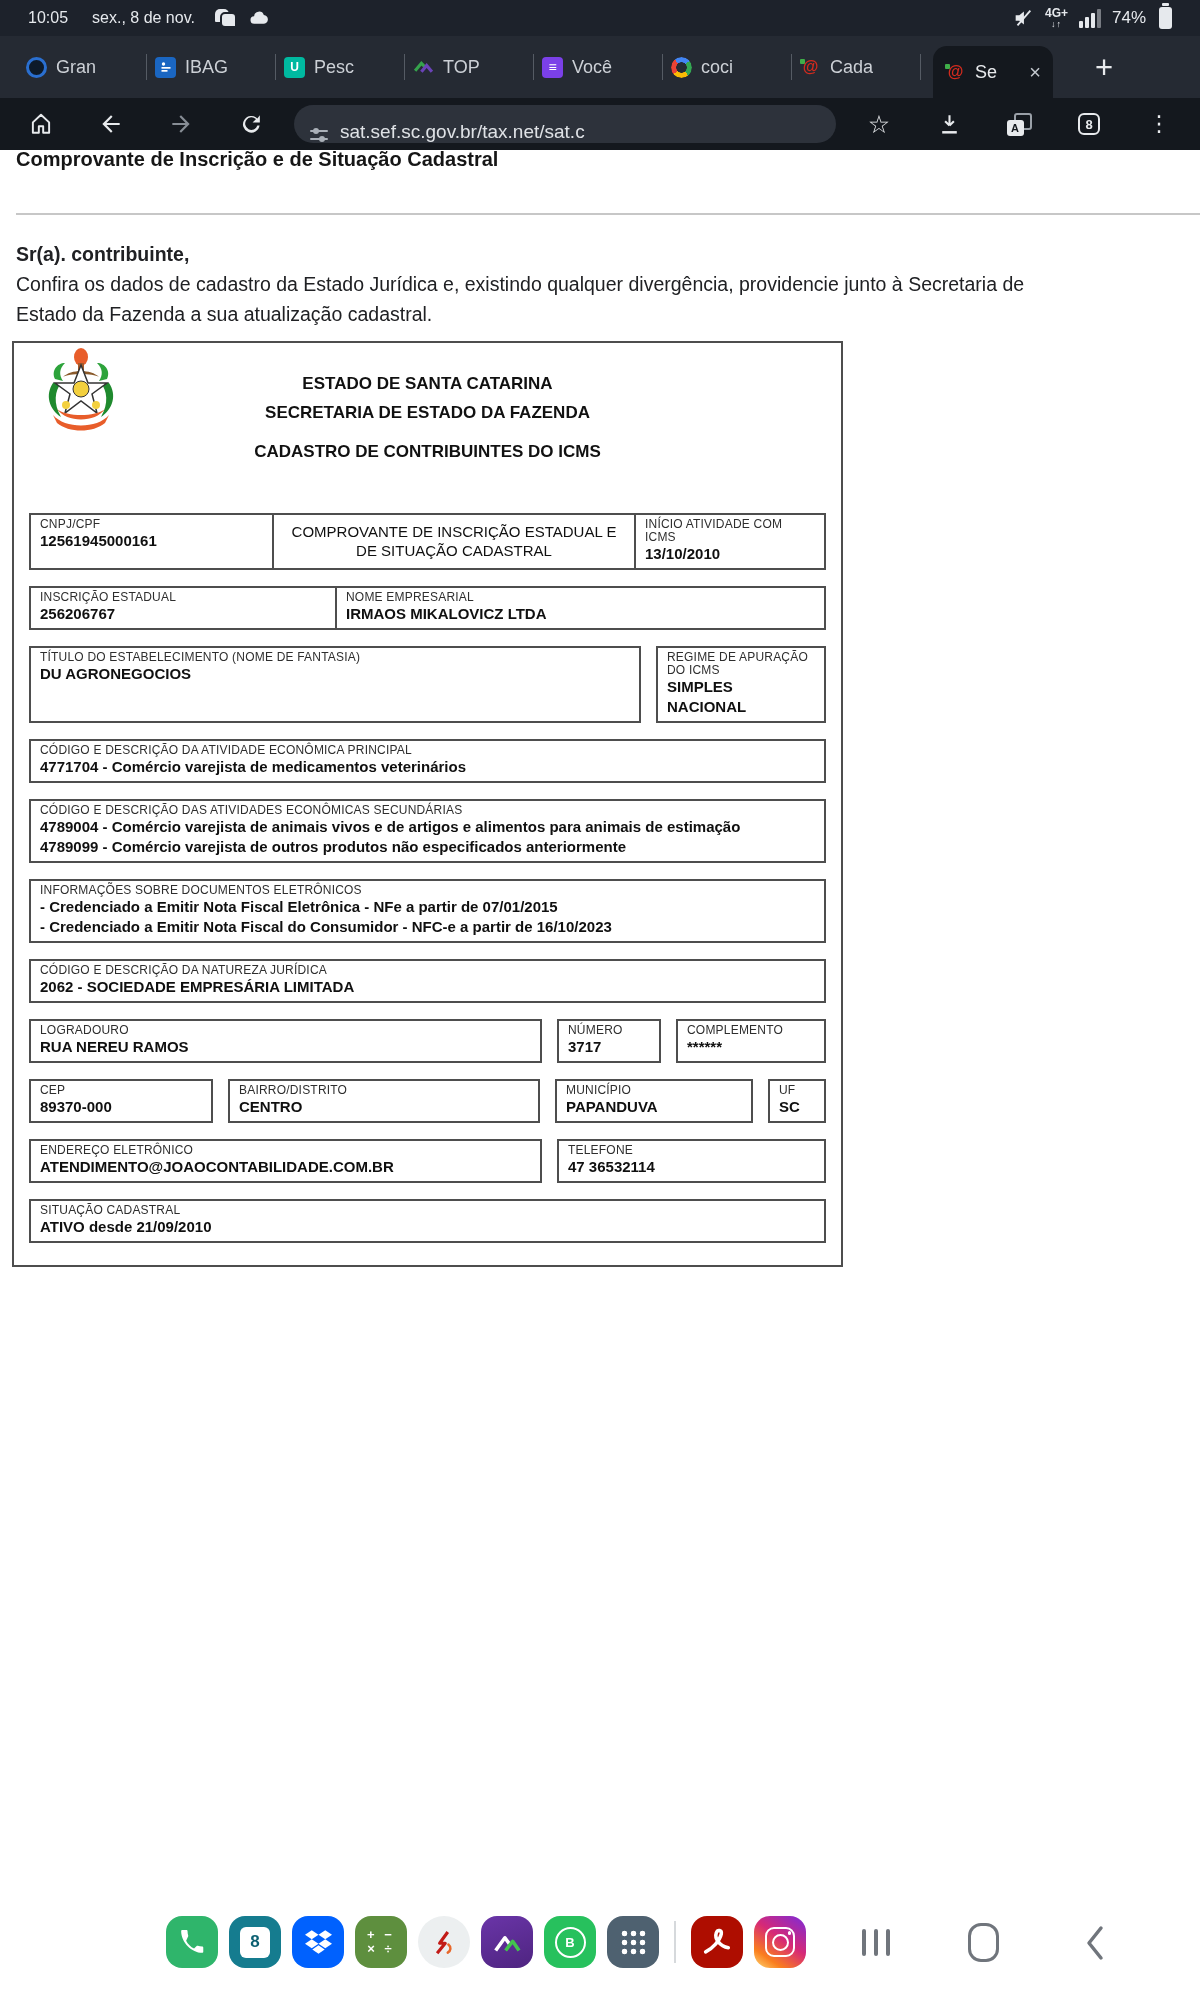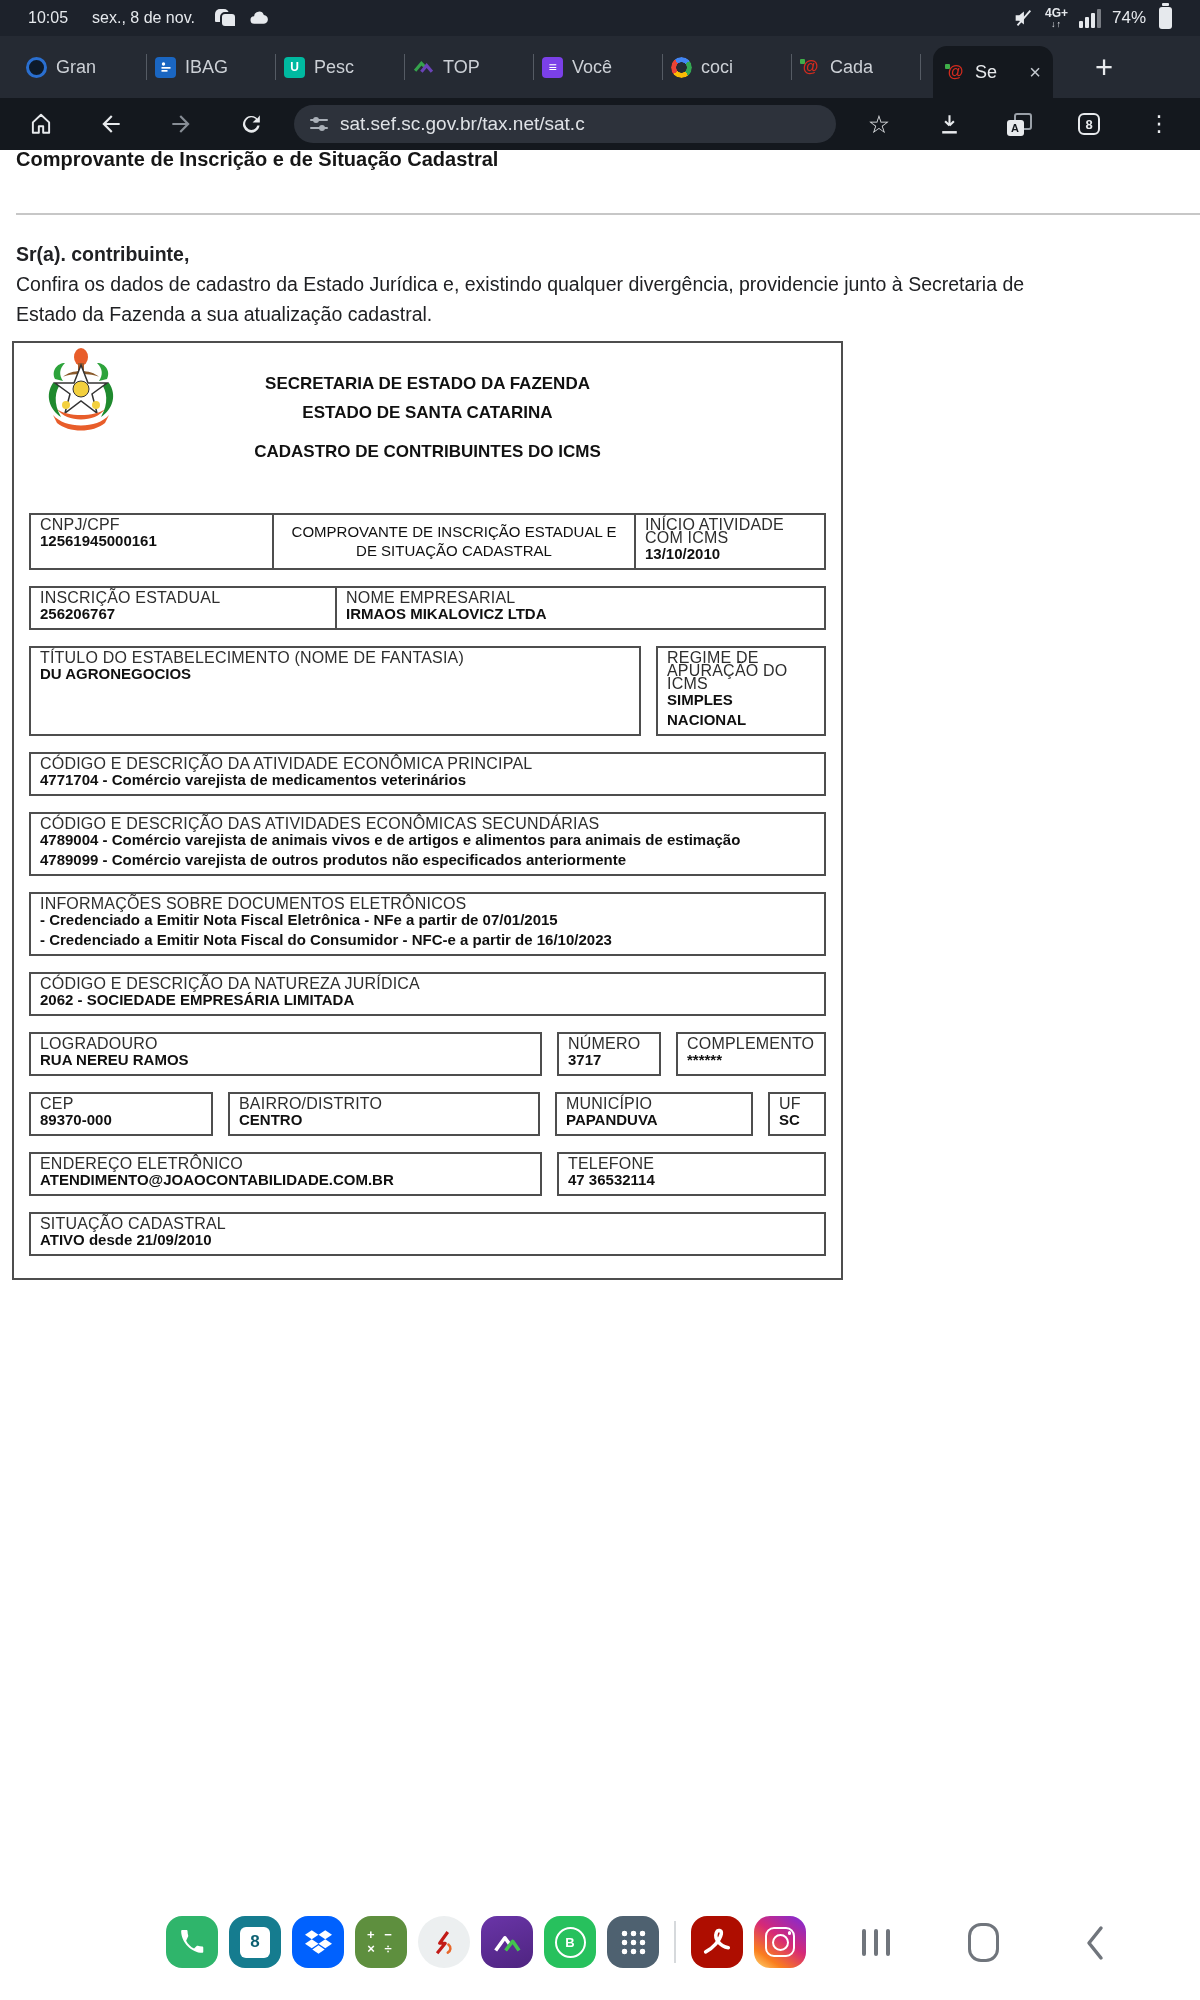--- a/index.html
+++ b/index.html
@@ -47,21 +47,21 @@
   .fav-voce::after{content:"≡";color:#fff;font-weight:700;font-size:14px}
   .fav-google{border-radius:50%;background:conic-gradient(from -40deg,#4285f4 0 90deg,#34a853 90deg 180deg,#fbbc05 180deg 270deg,#ea4335 270deg 360deg);
               -webkit-mask:radial-gradient(circle,transparent 0 5px,#000 5.5px);mask:radial-gradient(circle,transparent 0 5px,#000 5.5px)}
   .fav-sat::before{content:"@";color:#d42b1e;font-weight:700;font-size:16px}
   .fav-sat::after{content:"";position:absolute;left:0;top:2px;width:5px;height:5px;background:#3fae49;border-radius:1px}
 
   
   .toolbar{position:absolute;top:98px;left:0;right:0;height:52px;background:#14181e;
            display:flex;align-items:center;padding:0 6px;box-sizing:border-box}
   .tbtn{width:70px;flex:none;display:flex;align-items:center;justify-content:center}
-  .pill{flex:1;min-width:0;height:38px;background:#2d323b;border-radius:19px;display:flex;align-items:center;
+  .pill{flex:1;min-width:0;height:38px;background:#2d323b;border-radius:19px;display:flex;align-items:flex-end;
         padding:0 16px;gap:12px;margin:0 8px;box-sizing:border-box}
   .url{font-size:19px;color:#dfe2e6;white-space:nowrap;overflow:hidden}
   .tune{flex:none;width:18px;height:16px;position:relative}
   .tune::before,.tune::after{content:"";position:absolute;left:0;right:0;height:2px;background:#aab0b8;border-radius:1px}
   .tune::before{top:3px}.tune::after{bottom:3px}
   .tune i{position:absolute;width:6px;height:6px;border-radius:50%;background:#aab0b8}
   .tune .k1{top:1px;left:3px}.tune .k2{bottom:1px;right:3px}
   .star{font-size:25px;color:#e8eaed;line-height:1}
   .tr-icon{position:relative;width:25px;height:23px}
   .tr-icon::before{content:"";position:absolute;right:0;top:0;width:14px;height:13px;border:2px solid #9aa0a8;border-radius:3px}
@@ -84,21 +84,21 @@
   .docbox{margin:12px 0 0 12px;width:831px;border:2px solid #4e4e4e;box-sizing:border-box;
           padding:0 15px 22px;background:#fff}
   .doc-header{position:relative;text-align:center;padding-top:26px;min-height:128px}
   .coat{position:absolute;left:4px;top:0}
   .h-l{font-size:17px;font-weight:700;line-height:29px;color:#111}
   .h-l3{margin-top:10px}
   .frow{display:flex;margin-top:16px}
   .fbox{border:2px solid #4e4e4e;padding:3px 9px 4px;box-sizing:border-box}
   .fuse{margin-left:-2px}
   .gap{margin-left:15px}
-  .flabel{font-size:16px;line-height:13px;color:#2e2e2e;letter-spacing:.2px}
+  .flabel{font-size:12px;line-height:13px;color:#2e2e2e;letter-spacing:.2px}
   .fvalue{font-size:15px;line-height:20px;font-weight:700;color:#101010}
   .center-box{display:flex;flex-direction:column;justify-content:center;text-align:center}
   .ctitle{font-size:15px;font-weight:400;line-height:19px;color:#101010}
   .w-cnpj{width:245px}.w-center{width:364px}.w-inicio{flex:1}
   .w-ie{width:308px}.w-nome{flex:1}
   .w-fant{width:612px}.w-regime{flex:1}
   .w-full{flex:1}
   .w-logr{width:513px}.w-num{width:104px}.w-compl{flex:1}
   .w-cep{width:184px}.w-bairro{width:312px}.w-mun{width:198px}.w-uf{flex:1}
   .w-email{width:513px}.w-tel{flex:1}
@@ -295,22 +295,22 @@
           <ellipse cx="48" cy="14" rx="7" ry="9" fill="#e85d2a"></ellipse>
           <rect x="45" y="20" width="6" height="8" fill="#a85b2b"></rect>
           <path d="M30 34 C38 26 58 26 66 34 C60 30 36 30 30 34z" fill="#8a5a2b"></path>
           <polygon points="48,22 55,40 74,40 59,51 64,70 48,58 32,70 37,51 22,40 41,40" fill="#fff" stroke="#333" stroke-width="1.5"></polygon>
           <circle cx="48" cy="46" r="8" fill="#f3d03e" stroke="#333" stroke-width="1"></circle>
           <path d="M24 66 C34 80 62 80 72 66 C62 74 34 74 24 66z" fill="#e85d2a"></path>
           <path d="M20 72 C32 86 64 86 76 72 L72 80 C60 90 36 90 24 80z" fill="#e85d2a"></path>
           <circle cx="33" cy="62" r="4" fill="#f3d03e"></circle>
           <circle cx="63" cy="62" r="4" fill="#f3d03e"></circle>
         </svg>
+        <div class="h-l">ESTADO DE SANTA CATARINA</div>
         <div class="h-l">SECRETARIA DE ESTADO DA FAZENDA</div>
-        <div class="h-l">ESTADO DE SANTA CATARINA</div>
         <div class="h-l h-l3">CADASTRO DE CONTRIBUINTES DO ICMS</div>
       </div>
 
       <div class="frow">
         <div class="fbox w-cnpj">
           <div class="flabel">CNPJ/CPF</div>
           <div class="fvalue">12561945000161</div>
         </div>
         <div class="fbox fuse w-center center-box">
           <div class="ctitle">COMPROVANTE DE INSCRIÇÃO ESTADUAL E</div>

